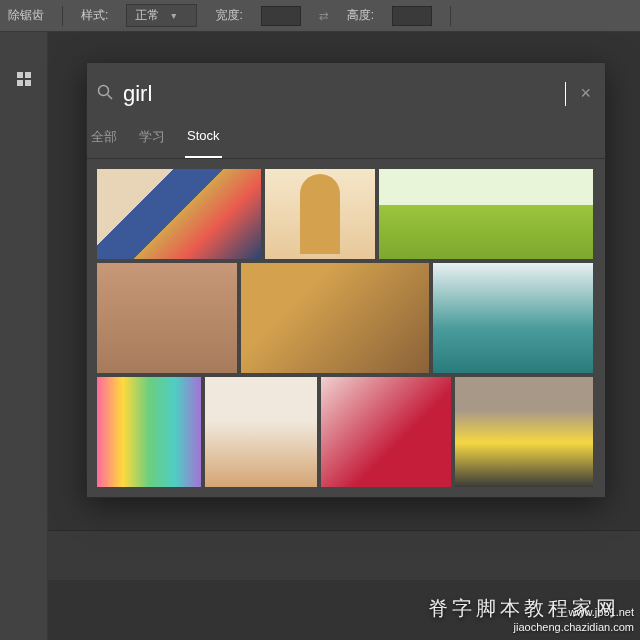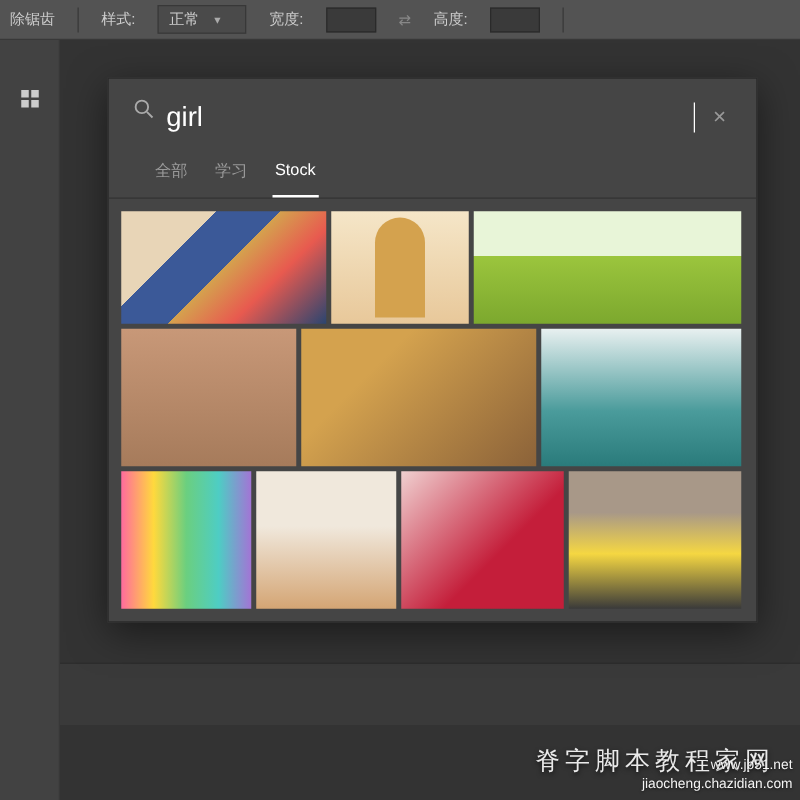--- a/index.html
+++ b/index.html
@@ -11,27 +11,27 @@
 .tool-select::after{content:"▾";font-size:10px;color:#aaa}
 .tool-input{background:#3a3a3a;border:1px solid #2a2a2a;width:40px;height:20px}
 .swap-icon{color:#888}
 .tool-btn{background:#4a4a4a;border:1px solid #383838;color:#ccc;padding:2px 8px;font-size:12px}
 .sidebar{position:absolute;left:0;top:32px;bottom:0;width:48px;background:#424242;border-right:1px solid #383838;display:flex;flex-direction:column;align-items:center;padding-top:40px}
 .grid-icon{display:grid;grid-template-columns:6px 6px;grid-template-rows:6px 6px;gap:2px}
 .grid-icon span{background:#ccc}
 .main{position:absolute;left:48px;right:0;top:32px;bottom:0;background:#333}
 .hint-text{position:absolute;right:50px;top:140px;color:#999;font-size:12px}
 .panel{position:absolute;left:38px;top:30px;width:520px;background:#454545;box-shadow:0 8px 30px rgba(0,0,0,.5);border:1px solid #2a2a2a}
-.search-row{display:flex;padding:16px 20px 8px;gap:10px}
+.search-row{display:flex;align-items:center;padding:16px 10px 8px;gap:10px}
 .search-icon{color:#aaa;font-size:16px}
 .search-input{flex:1;background:transparent;border:none;color:#fff;font-size:22px;font-weight:300;outline:none}
 .search-cursor{display:inline-block;width:1px;height:24px;background:#fff;animation:blink 1s infinite}
 @keyframes blink{50%{opacity:0}}
 .close-btn{color:#999;font-size:18px;cursor:pointer;padding:4px}
-.tabs{display:flex;gap:18px;padding:6px 35px 0;border-bottom:1px solid #333}
+.tabs{display:flex;gap:18px;padding:6px 2px 0;border-bottom:1px solid #333}
 .tab{color:#999;font-size:13px;padding:6px 2px 10px;cursor:pointer;border-bottom:2px solid transparent}
 .tab.active{color:#ffffff;border-bottom-color:#fff}
 .results{padding:10px;display:flex;flex-direction:column;gap:4px;max-height:480px;overflow:hidden}
 .row{display:flex;gap:4px}
 .thumb{position:relative;background:#666;overflow:hidden}
 .badge{position:absolute;bottom:0;left:0;right:0;background:#f0f0f0;color:#555;font-size:9px;font-weight:bold;text-align:center;padding:4px 0;letter-spacing:1px}
 
 .t1{background:linear-gradient(135deg,#e8d5b7 30%,#3b5998 30%,#3b5998 50%,#d4a24e 50%,#e85a4f 70%,#2b4570)}
 .t2{background:linear-gradient(180deg,#f5e6c8,#e8c89a);display:flex;align-items:center;justify-content:center}
 .t2::after{content:"";width:40px;height:80px;background:#d4a24e;border-radius:20px 20px 0 0}

